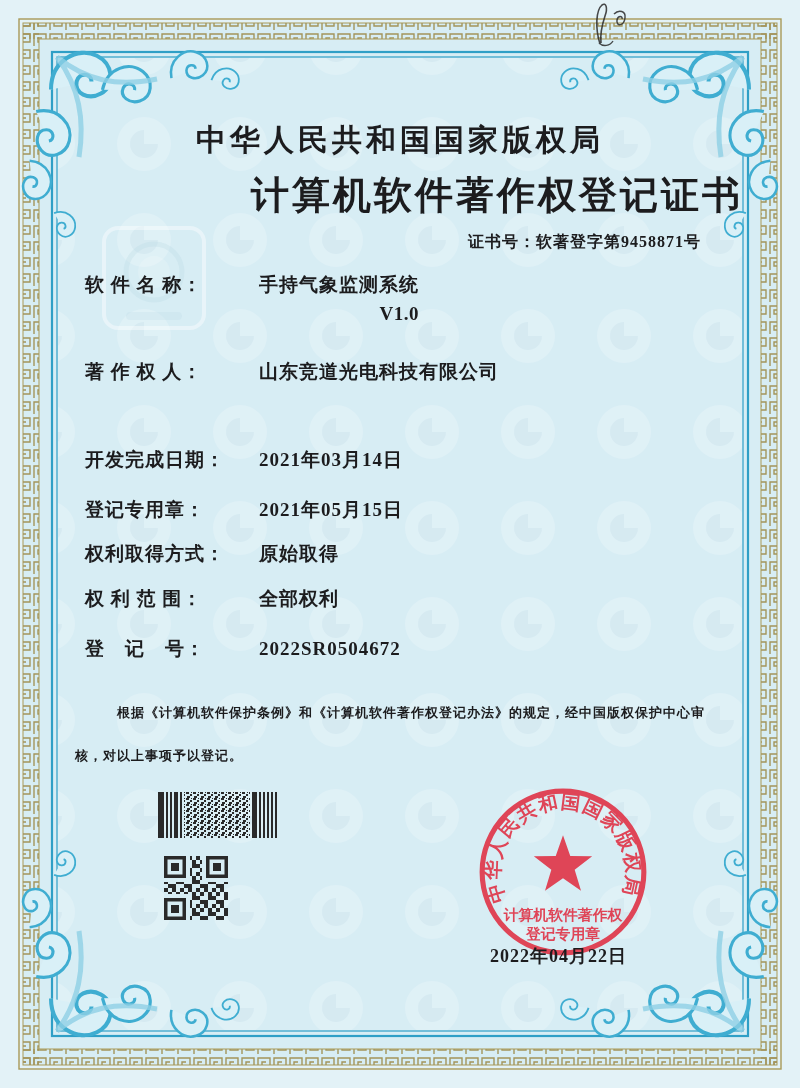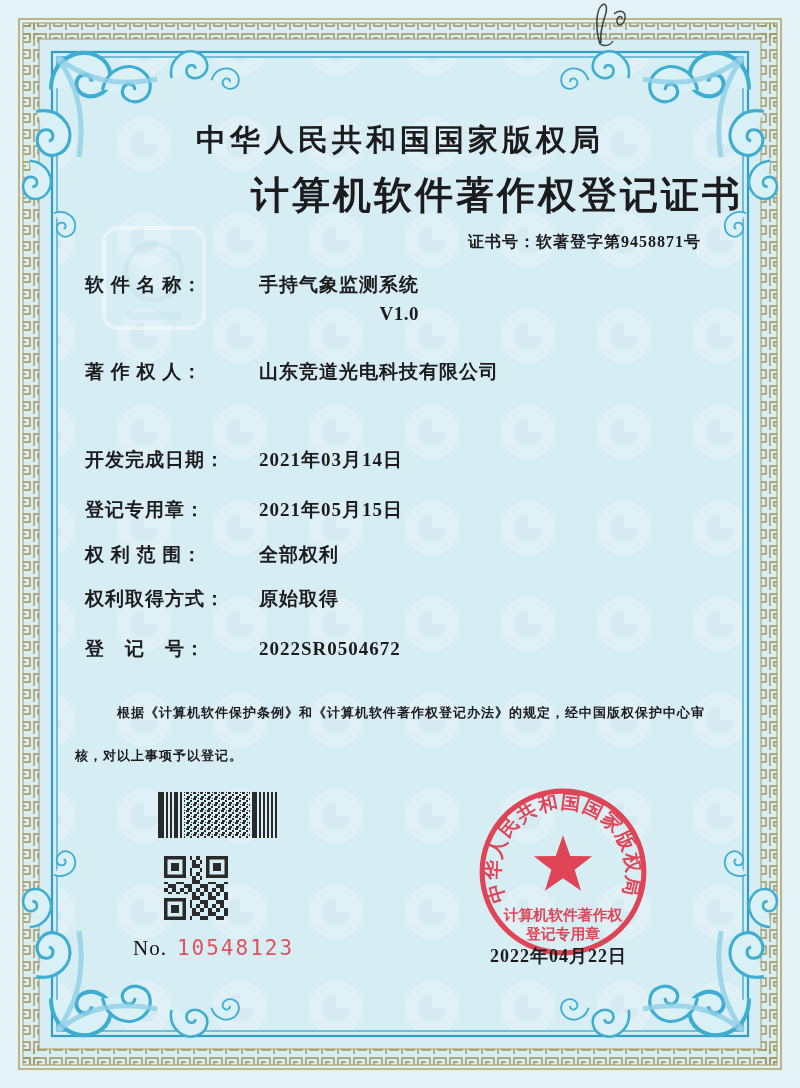--- a/index.html
+++ b/index.html
@@ -158,28 +158,28 @@
     <div class="row r2">
       <span class="flabel">开发完成日期：</span>
       <span class="fvalue">2021年03月14日</span>
     </div>
 
     <div class="row r3">
       <span class="flabel">登记专用章：</span>
       <span class="fvalue">2021年05月15日</span>
     </div>
 
+    <div class="row r4">
+      <span class="flabel">权利取得方式：</span>
+      <span class="fvalue">原始取得</span>
+    </div>
+
     <div class="row r5">
       <span class="flabel">权 利 范 围：</span>
       <span class="fvalue">全部权利</span>
-    </div>
-
-    <div class="row r4">
-      <span class="flabel">权利取得方式：</span>
-      <span class="fvalue">原始取得</span>
     </div>
 
     <div class="row r6">
       <span class="flabel">登　记　号：</span>
       <span class="fvalue">2022SR0504672</span>
     </div>
 
     <div class="statement">根据《计算机软件保护条例》和《计算机软件著作权登记办法》的规定，经中国版权保护中心审核，对以上事项予以登记。</div>
   </div>
 
@@ -213,23 +213,20 @@
       <rect x="45.5" y="3.5" width="15" height="15"></rect>
       <rect x="3.5" y="45.5" width="15" height="15"></rect>
     </g>
     <g fill="#2a2a2a">
       <rect x="7" y="7" width="8" height="8"></rect>
       <rect x="49" y="7" width="8" height="8"></rect>
       <rect x="7" y="49" width="8" height="8"></rect>
     </g>
   </svg>
 
-  <div class="abs serial">
-    <span class="no-label">No.</span><span class="no-digits">10548123</span>
-  </div>
 
   <svg class="abs seal-wrap" width="174" height="174" viewBox="0 0 170 170">
     <defs>
       <path id="sealArc" d="M 31.3 116 A 62 62 0 1 1 138.7 116" fill="none"></path>
     </defs>
     <circle cx="85" cy="85" r="79" fill="none" stroke="#e0374a" stroke-width="5"></circle>
     <polygon points="85,49 77.9,69.3 56.5,69.7 73.6,82.7 67.4,103.3 85,91 102.6,103.3 96.4,82.7 113.5,69.7 92.1,69.3" fill="#e0374a"></polygon>
     <text font-family="Liberation Serif, DejaVu Serif, serif" font-size="19" font-weight="700" fill="#e0374a" letter-spacing="1.5">
       <textPath href="#sealArc" startOffset="4">中华人民共和国国家版权局</textPath>
     </text>

